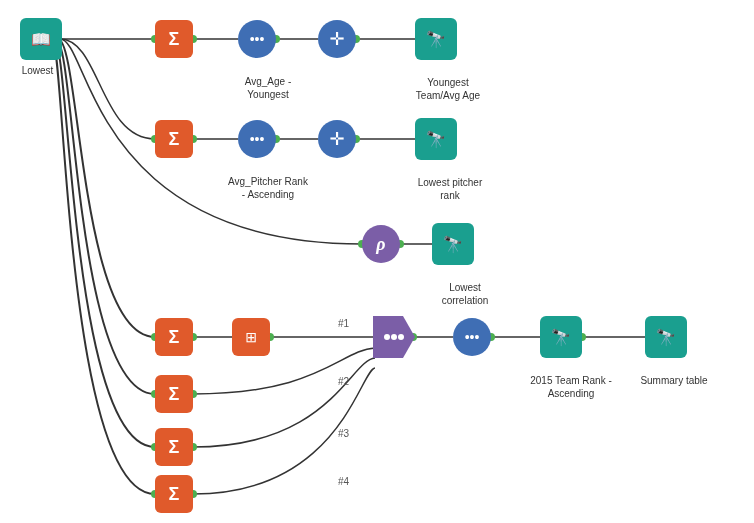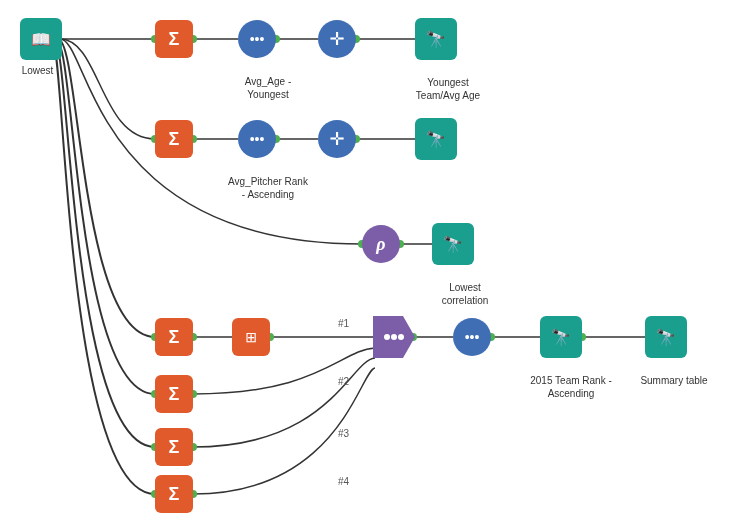--- a/index.html
+++ b/index.html
@@ -220,20 +220,24 @@
   </div>
   <div class="node node-sort" style="left:238px;top:120px;">
     <span style="color:white;font-size:14px;">•••</span>
   </div>
   <div class="node node-move" style="left:318px;top:120px;">
     <span style="color:white;font-size:18px;">✛</span>
   </div>
   <div class="node node-browse" style="left:415px;top:118px;">
     <span style="color:white;font-size:16px;">🔭</span>
   </div>
+  <div class="node-label" style="left:405px;top:163px;width:90px;">
+    <span>Lowest pitcher
+rank</span>
+  </div>
   <div class="node-label" style="left:218px;top:162px;width:100px;">
     <span>Avg_Pitcher Rank
 - Ascending</span>
   </div>
 
   <div class="node node-pearson" style="left:362px;top:225px;background:#7b5ea7;">
     <span style="color:white;font-size:18px;font-style:italic;font-family:serif;">ρ</span>
   </div>
   <div class="node node-browse" style="left:432px;top:223px;">
     <span style="color:white;font-size:16px;">🔭</span>

